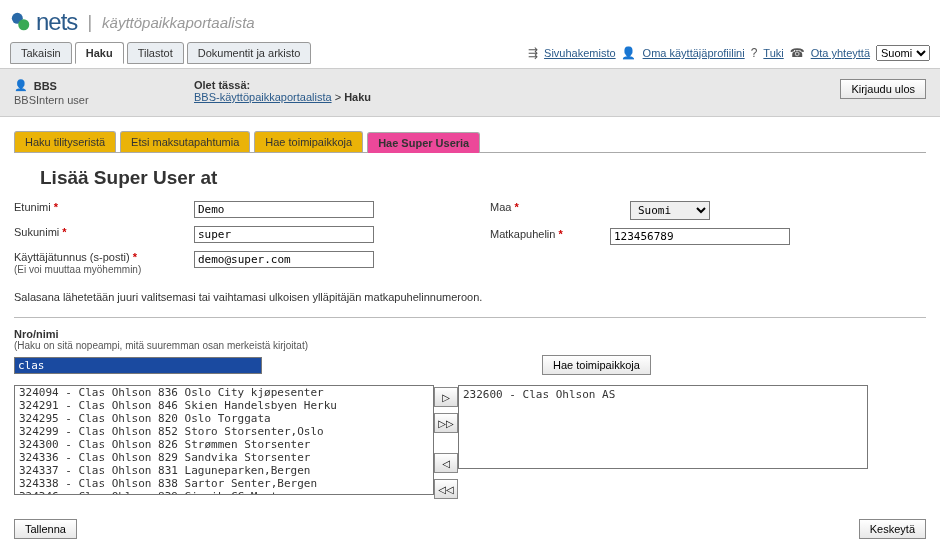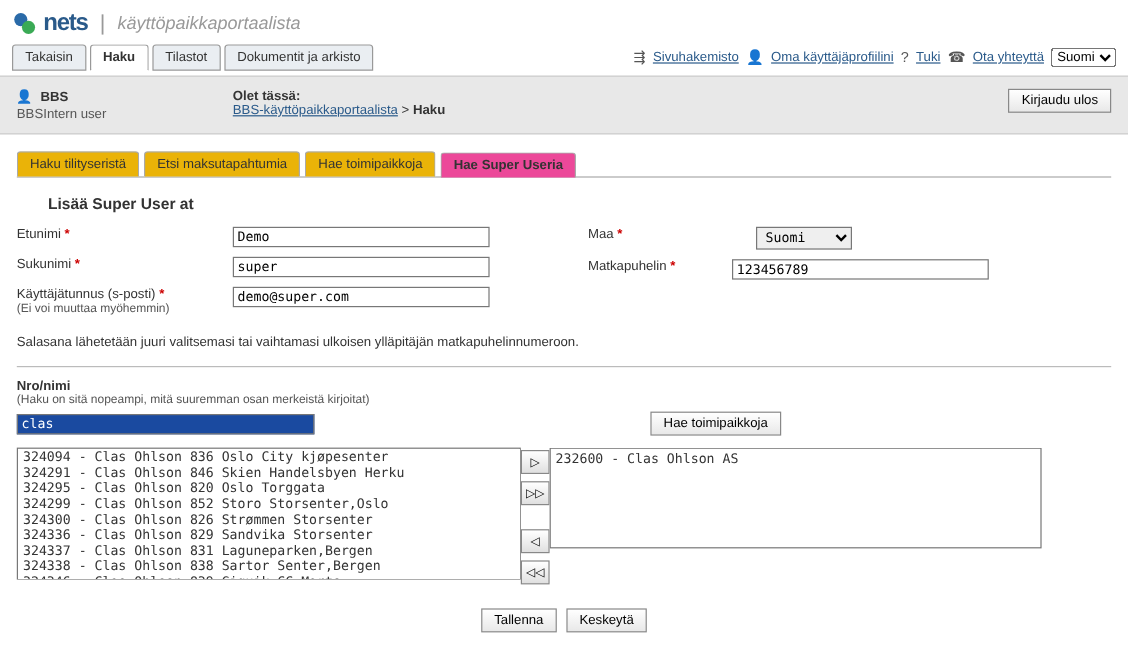--- a/index.html
+++ b/index.html
@@ -1,20 +1,20 @@
 <!DOCTYPE html>
 <html><head>
 <meta charset="utf-8">
 <style>
 * { box-sizing: border-box; margin: 0; padding: 0; }
 body { font-family: Verdana, Arial, sans-serif; font-size: 11px; color: #333; background: #fff; width: 940px; }
 .header { display: flex; align-items: center; padding: 8px 10px 6px; }
 .logo { display: flex; align-items: center; gap: 4px; }
 .logo-icon { width: 22px; height: 22px; }
-.logo-text { font-size: 20px; font-weight: bold; color: #2a5a8a; letter-spacing: -1px; }
+.logo-text { font-size: 24px; font-weight: normal; color: #2a5a8a; letter-spacing: -1px; }
 .logo-sep { color: #999; font-size: 18px; margin: 0 6px; }
 .logo-sub { color: #999; font-size: 15px; font-style: italic; }
 .topnav { display: flex; align-items: center; padding: 0 10px 4px; }
 .tabs-row { display: flex; gap: 3px; }
 .tab { border: 1px solid #999; border-radius: 3px 3px 0 0; padding: 4px 10px; background: #eaeef2; cursor: pointer; font-size: 11px; }
 .tab.active { background: #fff; font-weight: bold; border-bottom-color: #fff; }
 .toplinks { margin-left: auto; display: flex; align-items: center; gap: 6px; font-size: 11px; }
 .toplinks a { color: #2a5a8a; text-decoration: underline; }
 .toplinks .icon { font-size: 12px; color: #555; }
 .lang-select { font-size: 11px; }
@@ -24,45 +24,45 @@
 .greybar-left .user { font-size: 11px; color: #555; margin-top: 2px; }
 .breadcrumb-box { flex: 1; }
 .breadcrumb-title { font-weight: bold; }
 .breadcrumb a { color: #2a5a8a; text-decoration: underline; }
 .logout { margin-left: auto; }
 .btn { border: 1px solid #888; background: linear-gradient(#fff,#e8e8e8); padding: 3px 10px; font-size: 11px; cursor: pointer; }
 .content { padding: 14px 14px 10px; }
 .subtabs { display: flex; gap: 4px; border-bottom: 1px solid #aaa; }
 .subtab { border: 1px solid #aaa; border-bottom: none; border-radius: 3px 3px 0 0; padding: 4px 10px; background: #eab308; font-size: 11px; cursor: pointer; }
 .subtab.active { background: #ec4899; font-weight: bold; position: relative; top: 1px; }
-h2.page-title { font-size: 13px; font-weight: bold; margin: 14px 0 12px; padding-left: 26px; }
+h2.page-title { font-size: 19px; font-weight: bold; margin: 14px 0 12px; padding-left: 26px; }
 .form-area { display: flex; gap: 40px; }
 .form-col { flex: 1; }
 .form-row { display: flex; align-items: flex-start; margin-bottom: 8px; }
 .form-row label { width: 180px; font-size: 11px; }
 .form-row .req { color: #c00; font-weight: bold; }
 .form-row .note { font-size: 10px; color: #555; }
 .form-row input[type=text], .form-row select { font-size: 11px; padding: 1px 3px; border: 1px solid #777; font-family: monospace; }
-.form-row input[type=text] { width: 214px; }
+.form-row input[type=text] { width: 180px; }
 .form-row select { width: 80px; }
 .info-text { margin: 8px 0 14px; font-size: 11px; }
 .section-rule { border: 0; border-top: 1px solid #bbb; margin: 6px 0 10px; }
 .search-label { font-weight: bold; font-size: 11px; }
 .search-hint { font-size: 10px; color: #555; margin-bottom: 4px; }
 .search-row { display: flex; align-items: center; gap: 10px; }
 .search-row input { width: 248px; font-family: monospace; font-size: 11px; padding: 1px 3px; border: 1px solid #777; background: #fff; }
 .search-row input.sel { background: #1a4aa0; color: #fff; }
 .search-btn { margin-left: 270px; }
 .picker { display: flex; gap: 0; margin-top: 10px; align-items: flex-start; }
 .listbox { width: 420px; height: 110px; border: 1px solid #777; font-family: monospace; font-size: 11px; overflow-y: scroll; background: #fff; }
 .listbox .item { padding: 0 4px; white-space: nowrap; cursor: pointer; }
 .mover-btns { display: flex; flex-direction: column; gap: 6px; padding-top: 2px; }
 .mover-btns button { width: 24px; height: 20px; border: 1px solid #888; background: linear-gradient(#fff,#e0e0e0); font-size: 10px; cursor: pointer; padding: 0; }
 .listbox-right { width: 410px; height: 84px; border: 1px solid #777; font-family: monospace; font-size: 11px; background: #fff; padding: 2px 4px; }
-.footer-actions { display: flex; justify-content: center; gap: 8px; margin: 10px 14px 14px; }
+.footer-actions { display: flex; justify-content: space-between; gap: 8px; margin: 10px 14px 14px; }
 </style>
 </head>
 <body>
 
 <div class="header">
   <div class="logo">
     <svg class="logo-icon" viewBox="0 0 24 24">
       <circle cx="8" cy="8" r="6" fill="#2a6aa8"></circle>
       <circle cx="15" cy="15" r="6" fill="#3aaa55"></circle>
     </svg>

